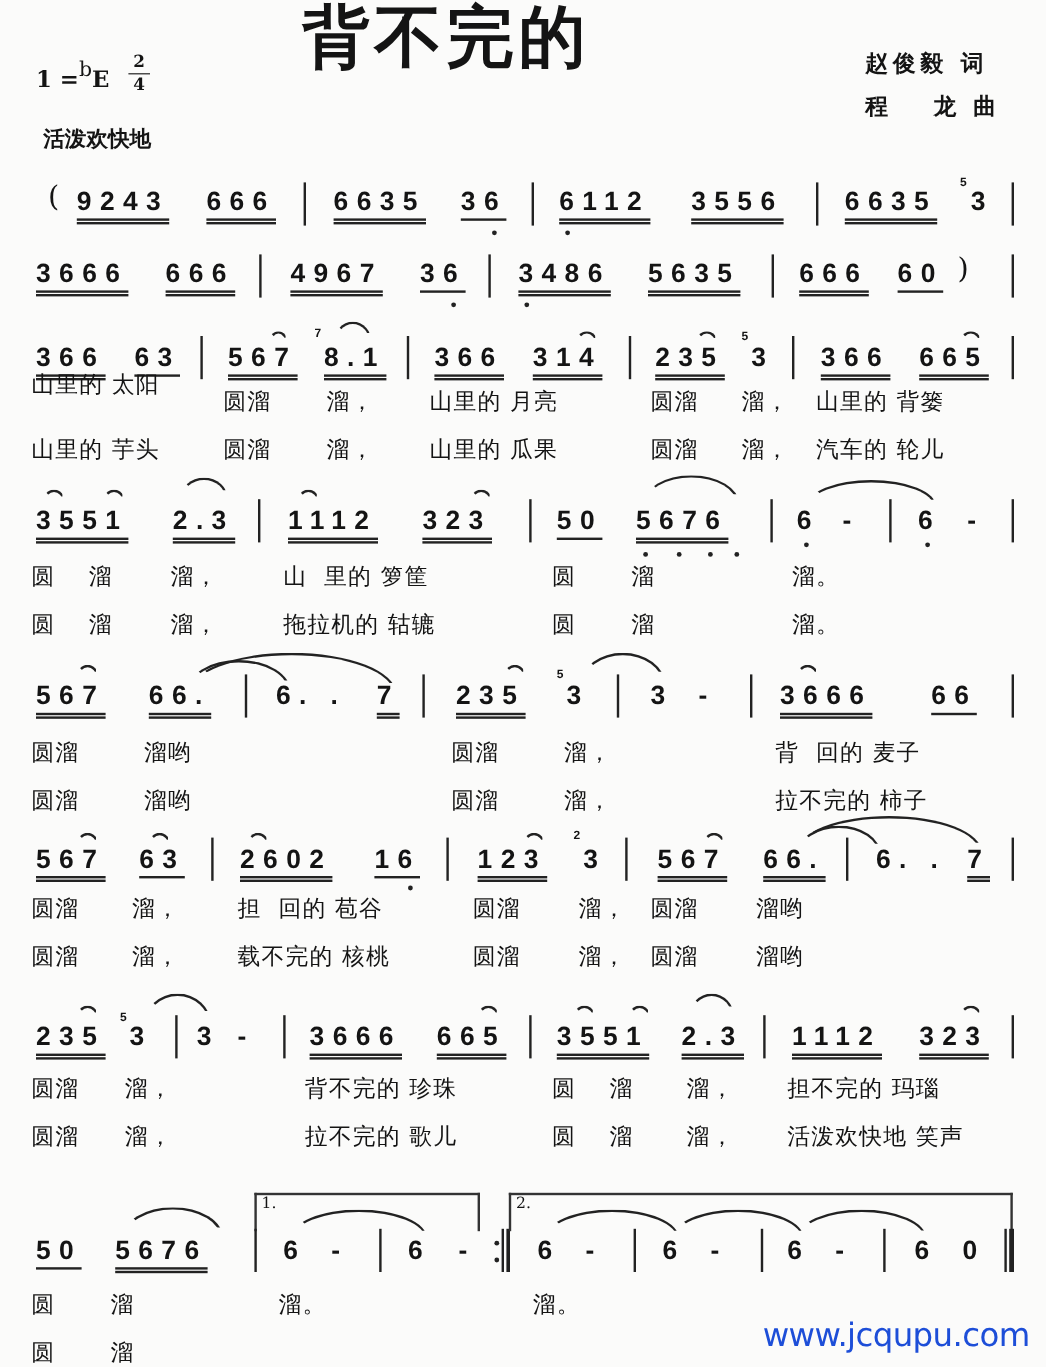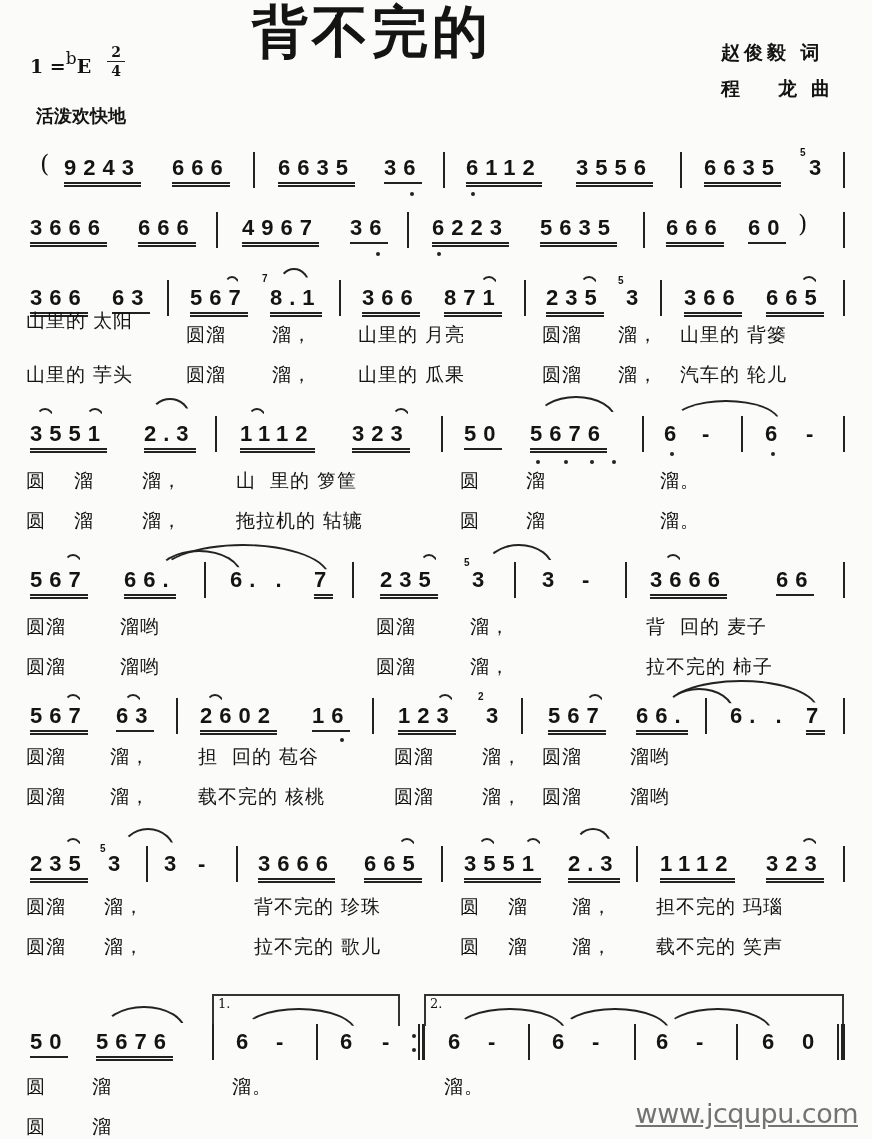--- a/index.html
+++ b/index.html
@@ -32,21 +32,21 @@
   .u1 { border-bottom: 2px solid #222; padding-bottom: 2px; }
   .u2 { border-bottom: 5px double #222; padding-bottom: 2px; }
   .bl { position: absolute; width: 2px; background: #222; height: 36px; }
   .lyr { position: absolute; font-size: 19px; white-space: pre; letter-spacing: 1px; }
   .grace { position: absolute; font-family: "Liberation Sans", sans-serif; font-size: 10px; font-weight: bold; line-height: 10px; }
   .arc { position: absolute; border: 2px solid #222; border-color: #222 transparent transparent transparent; border-radius: 50% 50% 0 0 / 100% 100% 0 0; }
   .dot { position: absolute; width: 4px; height: 4px; border-radius: 50%; background: #222; }
   .paren { position: absolute; font-size: 24px; font-family: "DejaVu Serif", serif; }
   .volta { position: absolute; border-top: 2px solid #333; border-left: 2px solid #333; height: 30px; }
   .volta span { font-family: "DejaVu Serif", serif; font-size: 13px; position: absolute; left: 4px; top: 0px; }
-  .watermark { right: 14px; top: 1098px; font-size: 27px; color: #737373; font-family: "DejaVu Sans", sans-serif; letter-spacing: -0.5px; text-decoration: underline; }
+  .watermark { right: 14px; top: 1098px; font-size: 27px; color: #1d4ed8; font-family: "DejaVu Sans", sans-serif; letter-spacing: -0.5px; }
 </style>
 </head>
 <body>
 
 <div class="abs title">背不完的</div>
 <div class="abs key">
   <span>1 =</span><sup>b</sup><span>E</span>
 </div>
 <div class="abs timesig">
   <div>2</div>
@@ -79,42 +79,42 @@
 </div>
 
 <div class="row" style="top:208px">
   <span class="n u2" style="left:30px;top:8px">3666</span>
   <span class="n u2" style="left:138px;top:8px">666</span>
   <div class="bl" style="left:216px;top:4px"></div>
   <span class="n u2" style="left:242px;top:8px">4967</span>
   <span class="n u1" style="left:350px;top:8px">36</span>
   <div class="dot" style="left:376px;top:44px"></div>
   <div class="bl" style="left:407px;top:4px"></div>
-  <span class="n u2" style="left:432px;top:8px">6223</span>
+  <span class="n u2" style="left:432px;top:8px">3486</span>
   <div class="dot" style="left:437px;top:44px"></div>
   <span class="n u2" style="left:540px;top:8px">5635</span>
   <div class="bl" style="left:643px;top:4px"></div>
   <span class="n u2" style="left:666px;top:8px">666</span>
   <span class="n u1" style="left:748px;top:8px">60</span>
   <span class="paren" style="left:798px;top:2px">)</span>
   <div class="bl" style="left:843px;top:4px"></div>
 </div>
 
 <div class="row" style="top:264px">
   <span class="n u2" style="left:30px;top:22px">366</span>
   <span class="n u1" style="left:112px;top:22px">63</span>
   <div class="bl" style="left:167px;top:16px"></div>
   <span class="n u2" style="left:190px;top:22px">567</span>
   <div class="arc" style="left:224px;top:12px;width:12px;height:6px"></div>
   <span class="grace" style="left:262px;top:10px">7</span>
   <span class="n u2" style="left:270px;top:22px">8.1</span>
   <div class="arc" style="left:278px;top:4px;width:28px;height:14px"></div>
   <div class="bl" style="left:339px;top:16px"></div>
   <span class="n u2" style="left:362px;top:22px">366</span>
-  <span class="n u2" style="left:444px;top:22px">871</span>
+  <span class="n u2" style="left:444px;top:22px">314</span>
   <div class="arc" style="left:480px;top:12px;width:14px;height:6px"></div>
   <div class="bl" style="left:524px;top:16px"></div>
   <span class="n u2" style="left:546px;top:22px">235</span>
   <div class="arc" style="left:580px;top:12px;width:14px;height:6px"></div>
   <span class="grace" style="left:618px;top:12px">5</span>
   <span class="n" style="left:626px;top:22px">3</span>
   <div class="bl" style="left:660px;top:16px"></div>
   <span class="n u2" style="left:684px;top:22px">366</span>
   <span class="n u2" style="left:766px;top:22px">665</span>
   <div class="arc" style="left:800px;top:12px;width:14px;height:6px"></div>
@@ -296,21 +296,21 @@
   <span class="lyr" style="left:508px;top:70px">溜</span>
   <span class="lyr" style="left:572px;top:70px">溜，</span>
   <span class="lyr" style="left:656px;top:70px">担不完的 玛瑙</span>
 
   <span class="lyr" style="left:26px;top:110px">圆溜</span>
   <span class="lyr" style="left:104px;top:110px">溜，</span>
   <span class="lyr" style="left:254px;top:110px">拉不完的 歌儿</span>
   <span class="lyr" style="left:460px;top:110px">圆</span>
   <span class="lyr" style="left:508px;top:110px">溜</span>
   <span class="lyr" style="left:572px;top:110px">溜，</span>
-  <span class="lyr" style="left:656px;top:110px">载不完的 笑声</span>
+  <span class="lyr" style="left:656px;top:110px">活泼欢快地 笑声</span>
 </div>
 
 <div class="row" style="top:990px">
   <span class="n u1" style="left:30px;top:40px">50</span>
   <div class="arc" style="left:102px;top:16px;width:80px;height:22px"></div>
   <span class="n u2" style="left:96px;top:40px">5676</span>
 
   <div class="volta" style="left:212px;top:4px;width:184px;border-right:2px solid #333">
     <span>1.</span>
   </div>

